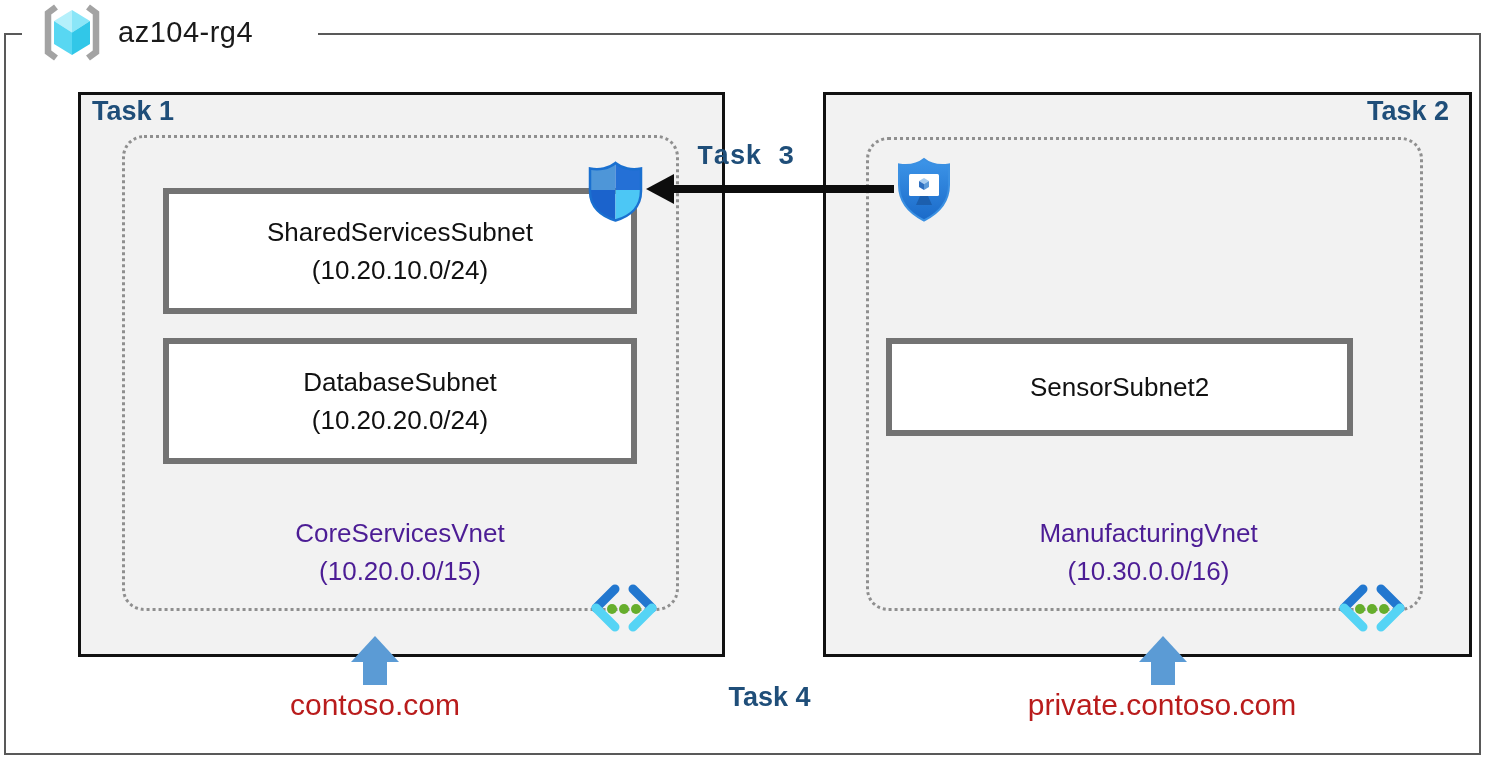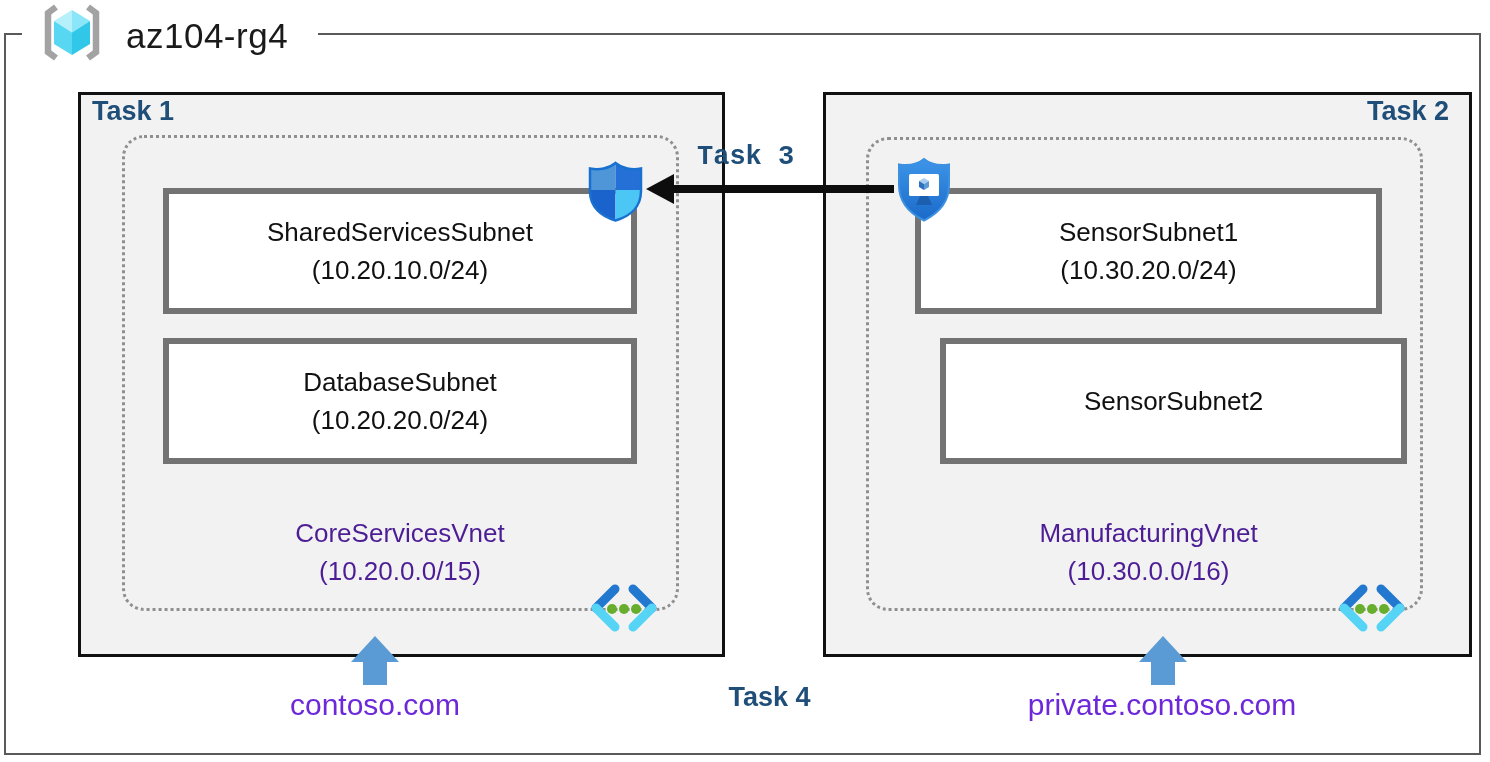--- a/index.html
+++ b/index.html
@@ -8,21 +8,21 @@
     font-family:"Liberation Sans", sans-serif;color:#1a1a1a;
   }
   .abs{position:absolute;}
   
   #frame{
     left:4px;top:33px;width:1477px;height:722px;box-sizing:border-box;
     border:2px solid #595959;background:transparent;
   }
   #frame-gap{left:22px;top:29px;width:296px;height:10px;background:#ffffff;}
   #rg-icon{left:40px;top:3px;width:64px;height:59px;}
-  #rg-label{left:126px;top:16px;font-size:35px;letter-spacing:0.5px;white-space:nowrap;}
+  #rg-label{left:118px;top:16px;font-size:29px;letter-spacing:0.5px;white-space:nowrap;}
   
   .task-box{box-sizing:border-box;background:#f2f2f2;border:3px solid #111111;}
   #left-box{left:78px;top:92px;width:647px;height:565px;}
   #right-box{left:823px;top:92px;width:649px;height:565px;}
   .task-label{font-size:27px;font-weight:bold;color:#1f4e79;white-space:nowrap;}
   #task1-label{left:92px;top:96px;}
   #task2-label{left:1329px;top:96px;width:120px;text-align:right;}
   #task3-label{left:697px;top:142px;width:145px;font-family:Liberation Mono, monospace;}
   #task4-label{left:697px;top:682px;width:145px;text-align:center;}
   
@@ -31,21 +31,21 @@
   #right-vnet{left:866px;top:137px;width:557px;height:474px;}
   
   .subnet{
     box-sizing:border-box;background:#ffffff;border:6px solid #737373;
     display:flex;flex-direction:column;align-items:center;justify-content:center;
     font-size:26px;line-height:38px;text-align:center;color:#111111;
   }
   #l-subnet1{left:163px;top:188px;width:474px;height:126px;}
   #l-subnet2{left:163px;top:338px;width:474px;height:126px;}
   #r-subnet1{left:915px;top:188px;width:467px;height:126px;}
-  #r-subnet2{left:940px;top:338px;width:467px;height:126px;}
+  #r-subnet2{left:886px;top:338px;width:467px;height:98px;}
   
   .vnet-name{font-size:26px;line-height:38px;text-align:center;color:#4c1d95;}
   #l-vnet-name{left:163px;top:514px;width:474px;}
   #r-vnet-name{left:915px;top:514px;width:467px;}
   
   .vnet-icon{width:72px;height:52px;}
   #l-vnet-icon{left:588px;top:582px;}
   #r-vnet-icon{left:1336px;top:582px;}
   
   #nsg-icon{left:585px;top:160px;width:61px;height:63px;}
@@ -56,21 +56,21 @@
     border-right:28px solid #0d0d0d;border-top:15px solid transparent;border-bottom:15px solid transparent;}
   
   .up-head{width:0;height:0;border-left:24px solid transparent;border-right:24px solid transparent;
     border-bottom:26px solid #5b9bd5;}
   .up-stem{width:24px;height:25px;background:#5b9bd5;}
   #l-up-head{left:351px;top:636px;}
   #l-up-stem{left:363px;top:660px;}
   #r-up-head{left:1139px;top:636px;}
   #r-up-stem{left:1151px;top:660px;}
   
-  .dns-label{font-size:30px;text-align:center;color:#6d28d9;white-space:nowrap;}
+  .dns-label{font-size:30px;text-align:center;color:#b91c1c;white-space:nowrap;}
   #l-dns{left:225px;top:688px;width:300px;}
   #r-dns{left:1002px;top:688px;width:320px;}
 </style>
 </head>
 <body>
 
 <div id="canvas">
 
   <div class="abs" id="frame"></div>
   <div class="abs" id="frame-gap"></div>
@@ -99,24 +99,20 @@
   </div>
   <div class="abs vnet-name" id="l-vnet-name">
     <div>CoreServicesVnet</div>
     <div>(10.20.0.0/15)</div>
   </div>
 
   <div class="abs task-box" id="right-box"></div>
   <div class="abs task-label" id="task2-label">Task 2</div>
   <div class="abs vnet-dotted" id="right-vnet"></div>
 
-  <div class="abs subnet" id="r-subnet1">
-    <div>SensorSubnet1</div>
-    <div>(10.30.20.0/24)</div>
-  </div>
   <div class="abs subnet" id="r-subnet2">
     <div>SensorSubnet2</div>
   </div>
   <div class="abs vnet-name" id="r-vnet-name">
     <div>ManufacturingVnet</div>
     <div>(10.30.0.0/16)</div>
   </div>
 
   <svg class="abs vnet-icon" id="l-vnet-icon" viewBox="0 0 72 52">
     <path d="M27 7 L8 26" stroke="#2277cf" stroke-width="9" stroke-linecap="round" fill="none"></path>

